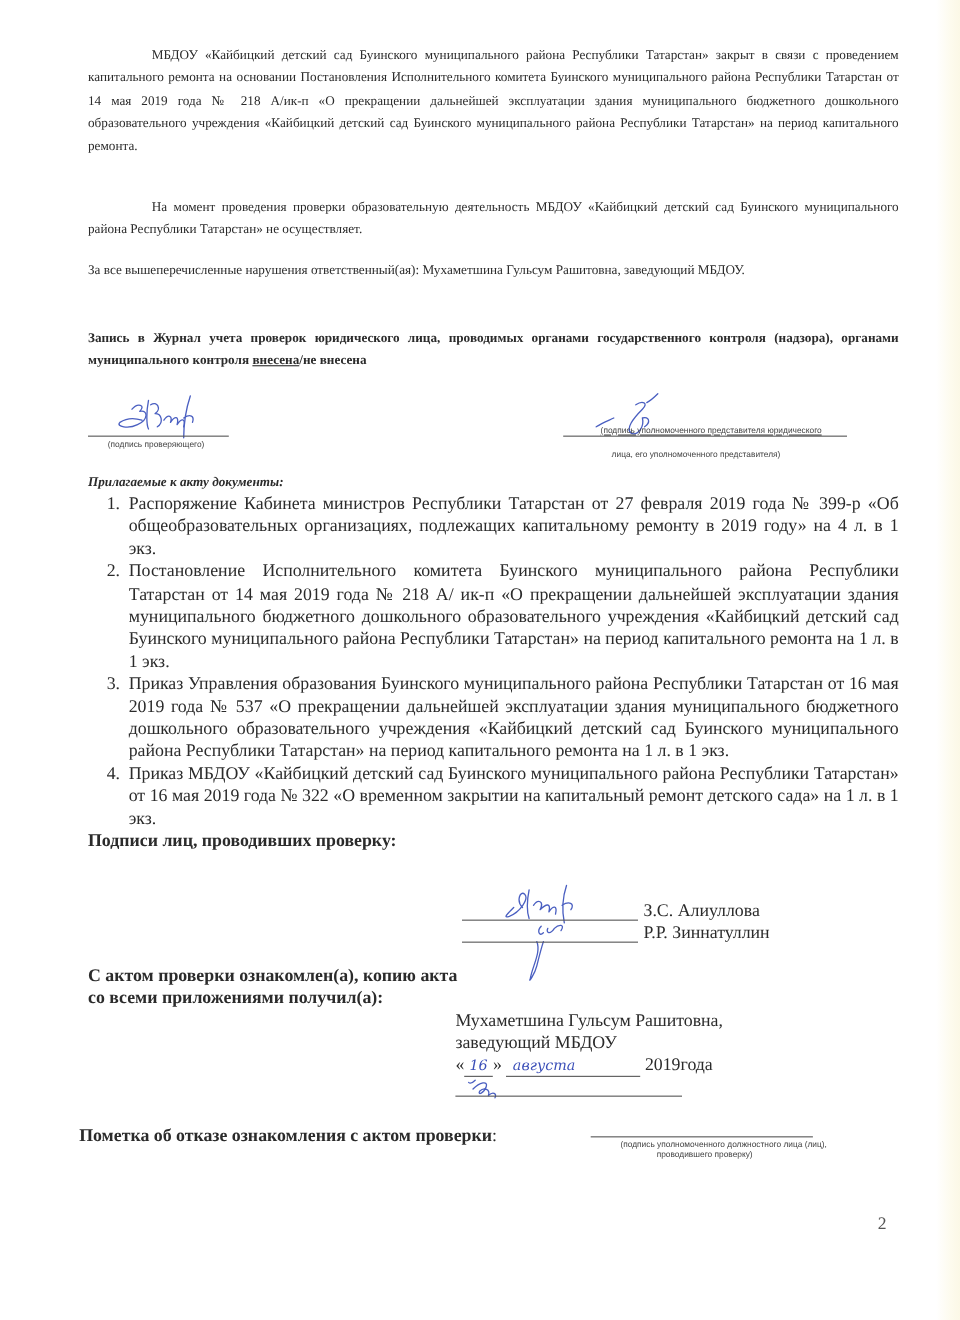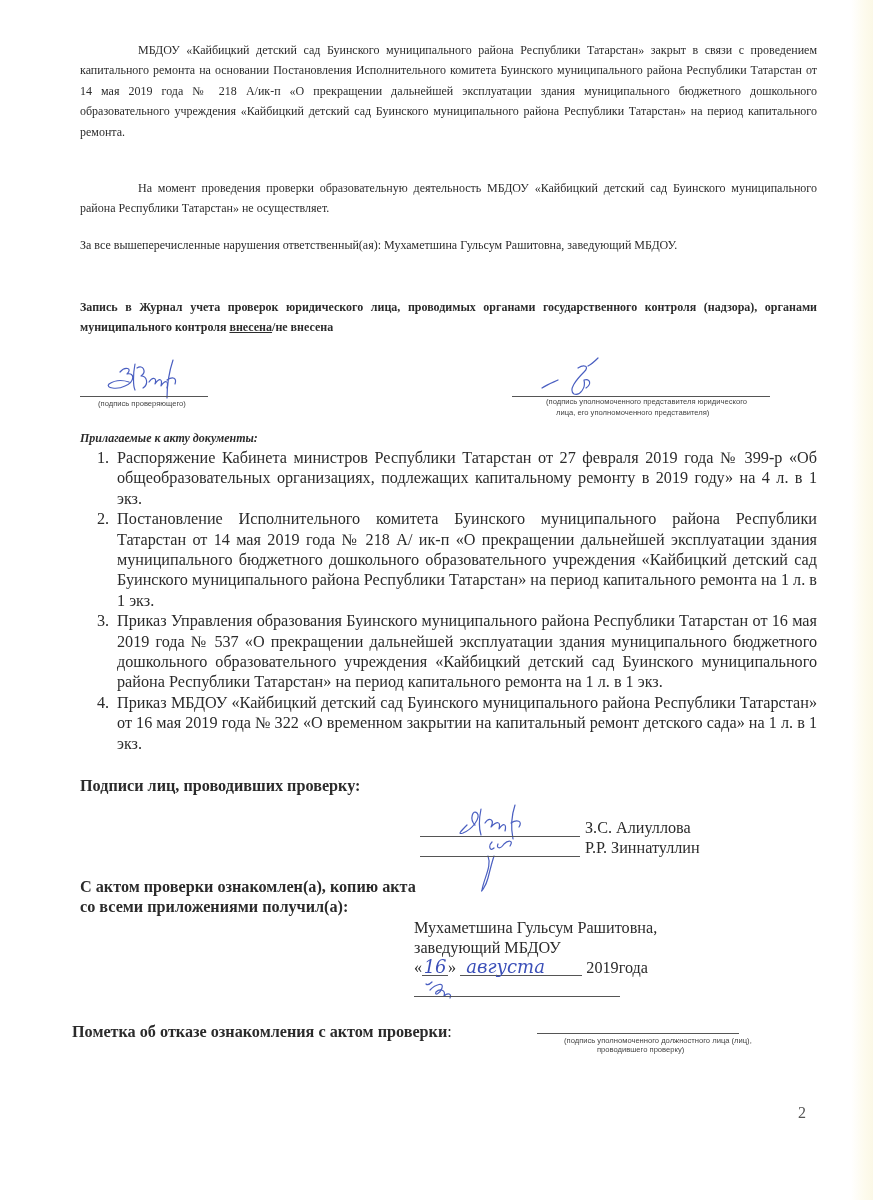--- a/index.html
+++ b/index.html
@@ -17,21 +17,21 @@
     .sigline { position: absolute; border-top: 1px solid #555; }
     .caption { position: absolute; font-family: "Liberation Sans", "DejaVu Sans", sans-serif;
       font-size: 7.6px; line-height: 9.5px; color: #444; }
     .ol { position: absolute; left: 80px; width: 737px; margin: 0; padding: 0; list-style: none;
       font-size: 16.2px; line-height: 20.4px; }
     .ol li { position: relative; padding-left: 37px; text-align: justify; }
     .ol li .num { position: absolute; left: 17px; top: 0; }
     .abs { position: absolute; font-size: 16.2px; line-height: 20.4px; white-space: nowrap; }
     .ink { position: absolute; overflow: visible; }
     .ink path { fill: none; stroke: #4a5fc1; stroke-width: 1.2; stroke-linecap: round; stroke-linejoin: round; }
-    .hand { font-family: "DejaVu Serif", serif; font-style: italic; color: #3b4fb8; font-size: 18px; }
+    .hand { font-family: "DejaVu Serif", serif; font-style: italic; color: #3b4fb8; font-size: 13px; }
     .page-number { position: absolute; left: 798px; top: 1104px; font-size: 16px; color: #555; }
   </style>
 </head>
 <body>
 
 <div class="page-edge"></div>
 
 <p class="p indent" style="top:40px;">МБДОУ «Кайбицкий детский сад Буинского муниципального района Республики Татарстан» закрыт в связи с проведением капитального ремонта на основании Постановления Исполнительного комитета Буинского муниципального района Республики Татарстан от 14 мая 2019 года № 218 А/ик-п «О прекращении дальнейшей эксплуатации здания муниципального бюджетного дошкольного образовательного учреждения «Кайбицкий детский сад Буинского муниципального района Республики Татарстан» на период капитального ремонта.</p>
 
 <p class="p indent" style="top:178px;">На момент проведения проверки образовательную деятельность МБДОУ «Кайбицкий детский сад Буинского муниципального района Республики Татарстан» не осуществляет.</p>
@@ -47,33 +47,33 @@
   <path d="M78 2 C74 14,72 26,72 40 M72 22 C78 18,82 20,80 26"></path>
 </svg>
 <div class="sigline" style="left:80px; top:396px; width:128px;"></div>
 <div class="caption" style="left:98px; top:399px;">(подпись проверяющего)</div>
 
 <svg class="ink" style="left:540px; top:360px;" width="80" height="40">
   <path d="M2 28 C8 24,14 22,18 20"></path>
   <path d="M38 8 C44 4,50 6,44 12 C36 20,28 30,34 34 C40 36,46 28,44 20 C50 18,52 24,46 28 M48 6 C52 4,56 0,58 -2"></path>
 </svg>
 <div class="sigline" style="left:512px; top:396px; width:258px;"></div>
-<div class="caption" style="left:546px; top:397px;">(подпись уполномоченного представителя юридического</div>
+<div class="caption" style="left:546px; top:387px;text-decoration:underline;">(подпись уполномоченного представителя юридического</div>
 <div class="caption" style="left:556px; top:408px;">лица, его уполномоченного представителя)</div>
 
 <p class="p bold" style="top:428px;font-style:italic;">Прилагаемые к акту документы:</p>
 
 <ul class="ol" style="top:448px;">
   <li><span class="num">1.</span><span>Распоряжение Кабинета министров Республики Татарстан от 27 февраля 2019 года № 399-р «Об общеобразовательных организациях, подлежащих капитальному ремонту в 2019 году» на 4 л. в 1 экз.</span></li>
   <li><span class="num">2.</span><span>Постановление Исполнительного комитета Буинского муниципального района Республики Татарстан от 14 мая 2019 года № 218 А/ ик-п «О прекращении дальнейшей эксплуатации здания муниципального бюджетного дошкольного образовательного учреждения «Кайбицкий детский сад Буинского муниципального района Республики Татарстан» на период капитального ремонта на 1 л. в 1 экз.</span></li>
   <li><span class="num">3.</span><span>Приказ Управления образования Буинского муниципального района Республики Татарстан от 16 мая 2019 года № 537 «О прекращении дальнейшей эксплуатации здания муниципального бюджетного дошкольного образовательного учреждения «Кайбицкий детский сад Буинского муниципального района Республики Татарстан» на период капитального ремонта на 1 л. в 1 экз.</span></li>
   <li><span class="num">4.</span><span>Приказ МБДОУ «Кайбицкий детский сад Буинского муниципального района Республики Татарстан» от 16 мая 2019 года № 322 «О временном закрытии на капитальный ремонт детского сада» на 1 л. в 1 экз.</span></li>
 </ul>
 
-<div class="abs bold" style="left:80px; top:776px;text-align:center;">Подписи лиц, проводивших проверку:</div>
+<div class="abs bold" style="left:80px; top:754px;text-align:center;">Подписи лиц, проводивших проверку:</div>
 
 <svg class="ink" style="left:455px; top:805px;" width="90" height="35">
   <path d="M12 20 C6 26,2 30,8 28 C18 24,26 12,22 8 C18 4,14 14,20 20 M26 4 C24 14,24 24,26 30"></path>
   <path d="M30 18 C34 12,40 14,36 22 C42 16,46 16,44 24 C48 18,52 18,50 26"></path>
   <path d="M60 0 C56 12,56 24,58 34 M56 18 C62 14,68 16,64 22"></path>
 </svg>
 <svg class="ink" style="left:470px; top:838px;" width="60" height="60">
   <path d="M22 4 C18 8,20 14,24 10 M28 6 C26 10,30 12,34 6 C38 2,44 2,40 8"></path>
   <path d="M18 18 C22 28,14 40,12 52 C10 56,16 48,18 40 C20 32,22 24,24 18"></path>
 </svg>

